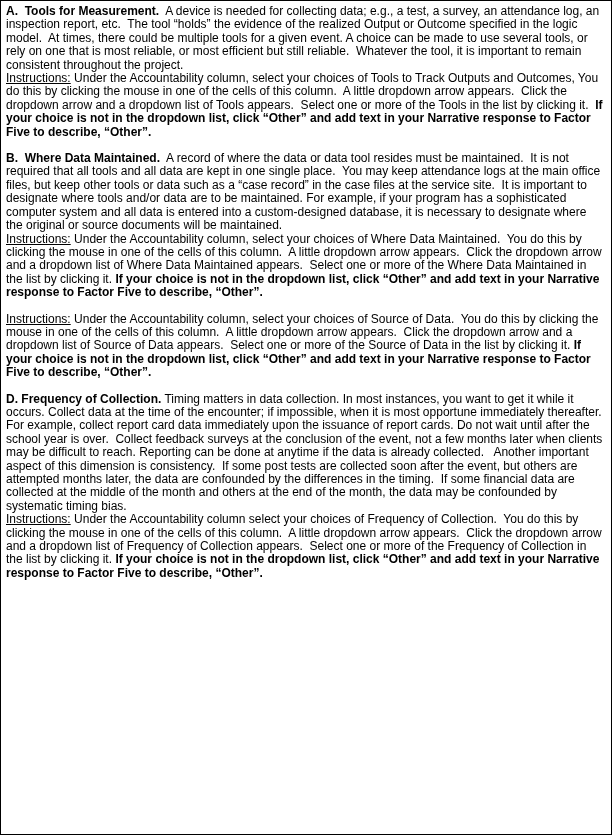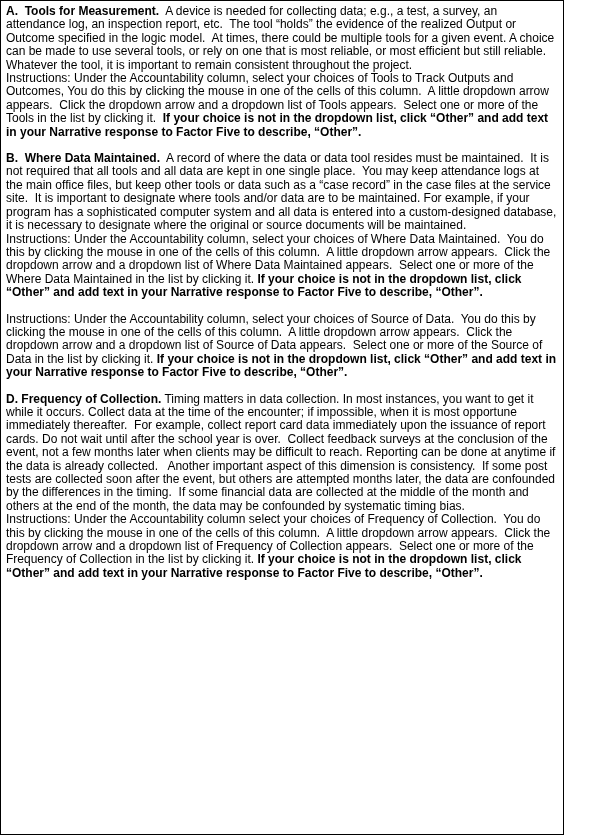--- a/index.html
+++ b/index.html
@@ -8,41 +8,42 @@
     background: #ffffff;
   }
   body {
     width: 612px;
     height: 835px;
     font-family: "Liberation Sans", sans-serif;
     color: #000000;
   }
   .page {
     box-sizing: border-box;
-    width: 564px;
+    width: 612px;
     height: 835px;
     border: 1px solid #000000;
     background: #ffffff;
     padding: 4px 5px 4px 5px;
     overflow: hidden;
   }
   .doc-section {
     margin: 0 0 13px 0;
   }
   .para {
     margin: 0;
     font-size: 12px;
     line-height: 13.4px;
     white-space: pre-wrap;
     word-wrap: break-word;
   }
   .hd {
     font-weight: bold;
   }
   .ul {
+    text-decoration: underline;
   }
   .bold-tail {
     font-weight: bold;
   }
 </style>
 </head>
 <body>
 
 <div class="page">
 

